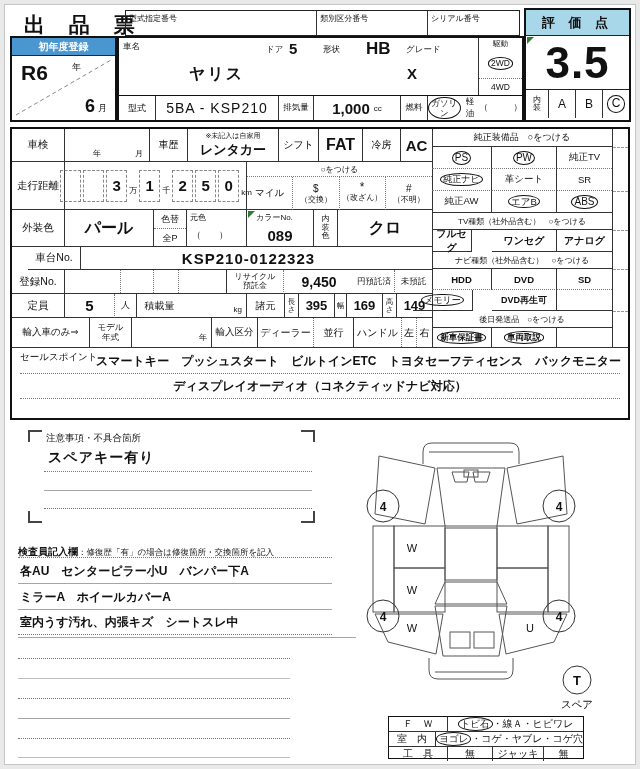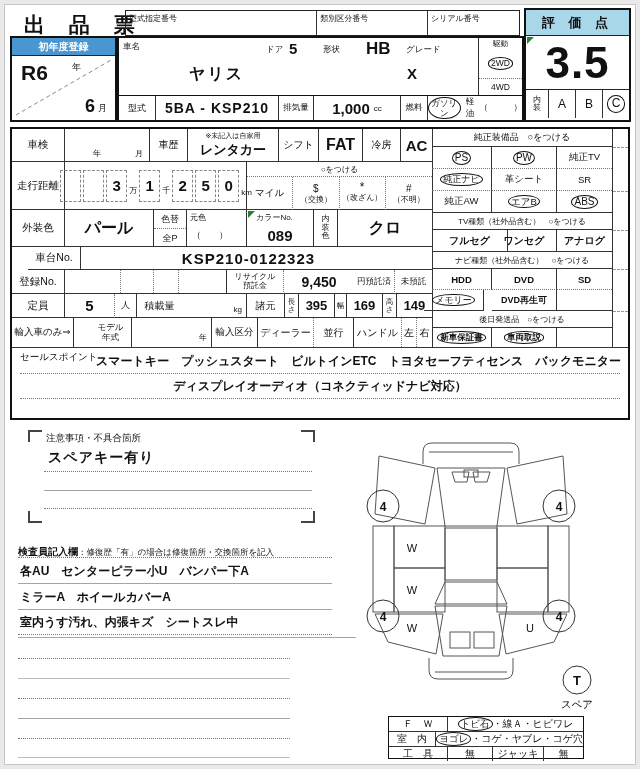--- a/index.html
+++ b/index.html
@@ -80,21 +80,21 @@
     <div class="abs" style="right:0;top:0;width:44px;height:57px;border-left:1px solid #333;display:flex;flex-direction:column;">
       <div class="c" style="height:11px;font-size:7.5px;">駆動</div>
       <div class="c" style="flex:1;">
           <span class="oval2" style="font-size:8.5px;">2WD</span>
         </div>
       <div class="c bbd" style="height:0;"></div>
       <div class="c" style="height:16px;font-size:8.5px;">4WD</div>
     </div>
     <div class="abs" style="left:0;top:57px;width:403px;height:25px;border-top:1.5px solid #111;display:flex;">
       <div class="c br" style="width:36px;font-size:9px;">型式</div>
-      <div class="c br" style="width:122px;font-size:14px;font-weight:700;letter-spacing:1px;">5BA - KSP210</div>
+      <div class="c br" style="width:122px;font-size:14px;font-weight:400;letter-spacing:1px;">5BA - KSP210</div>
       <div class="c br" style="width:34px;font-size:8.5px;">排気量</div>
       <div class="c br" style="width:86px;gap:4px;">
         <span style="font-size:15px;font-weight:600;">1,000</span>
         <span style="font-size:8px;">cc</span>
       </div>
       <div class="c br" style="width:26px;font-size:8.5px;">燃料</div>
       <div class="c" style="flex:1;gap:3px;">
         <span class="oval2" style="font-size:8.5px;">ガソリン</span>
         <span style="font-size:8.5px;">軽油</span>
         <span style="font-size:8.5px;">（　　　）</span>
@@ -201,21 +201,21 @@
         <span class="vtx" style="font-size:7.5px;">長さ</span>
       </div>
     <div class="abs c br bb" style="left:287px;top:165px;width:36px;height:24px;font-size:13px;font-weight:600;">395</div>
     <div class="abs c br bb" style="left:323px;top:165px;width:12px;height:24px;font-size:7.5px;">幅</div>
     <div class="abs c br bb" style="left:335px;top:165px;width:36px;height:24px;font-size:13px;font-weight:600;">169</div>
     <div class="abs c br bb" style="left:371px;top:165px;width:14px;height:24px;">
         <span class="vtx" style="font-size:7.5px;">高さ</span>
       </div>
     <div class="abs c bb" style="left:385px;top:165px;width:35px;height:24px;font-size:13px;font-weight:600;">149</div>
 
-    <div class="abs c br" style="left:0;top:189px;width:62px;height:29px;font-size:9.5px;">輸入車のみ⇒</div>
+    <div class="abs c br" style="left:0;top:189px;width:78px;height:29px;font-size:9.5px;">輸入車のみ⇒</div>
     <div class="abs col br" style="left:78px;top:189px;width:42px;height:29px;line-height:1.1;">
       <span style="font-size:8.5px;">モデル</span>
         <span style="font-size:8.5px;">年式</span>
     </div>
     <div class="abs br" style="left:120px;top:189px;width:80px;height:29px;">
       <span class="abs" style="right:4px;bottom:4px;font-size:8px;">年</span>
     </div>
     <div class="abs c br" style="left:200px;top:189px;width:46px;height:29px;font-size:9.5px;">輸入区分</div>
     <div class="abs c brd" style="left:246px;top:189px;width:56px;height:29px;font-size:10px;">ディーラー</div>
     <div class="abs c br" style="left:302px;top:189px;width:40px;height:29px;font-size:10px;">並行</div>
@@ -250,29 +250,29 @@
 
     <div class="abs c br bb" style="left:420px;top:62px;width:60px;height:22px;font-size:9.5px;">純正AW</div>
     <div class="abs c br bb" style="left:480px;top:62px;width:65px;height:22px;">
         <span class="oval2" style="font-size:9.5px;">エアB</span>
       </div>
     <div class="abs c bb" style="left:545px;top:62px;width:55px;height:22px;">
         <span class="oval2" style="font-size:10px;">ABS</span>
       </div>
 
     <div class="abs c bb" style="left:420px;top:84px;width:180px;height:17px;font-size:8px;">TV種類（社外品含む）　○をつける</div>
-    <div class="abs c br bb" style="left:420px;top:101px;width:76px;height:22px;font-size:10px;font-weight:600;">フルセグ</div>
+    <div class="abs c br bb" style="left:420px;top:101px;width:40px;height:22px;font-size:10px;font-weight:600;">フルセグ</div>
     <div class="abs c br bb" style="left:480px;top:101px;width:65px;height:22px;font-size:10px;font-weight:600;">ワンセグ</div>
     <div class="abs c bb" style="left:545px;top:101px;width:55px;height:22px;font-size:10px;font-weight:600;">アナログ</div>
 
     <div class="abs c bb" style="left:420px;top:123px;width:180px;height:17px;font-size:8px;">ナビ種類（社外品含む）　○をつける</div>
     <div class="abs c br bbd" style="left:420px;top:140px;width:60px;height:21px;font-size:9.5px;font-weight:600;">HDD</div>
     <div class="abs c br bbd" style="left:480px;top:140px;width:65px;height:21px;font-size:9.5px;font-weight:600;">DVD</div>
     <div class="abs c bbd" style="left:545px;top:140px;width:55px;height:21px;font-size:9.5px;font-weight:600;">SD</div>
-    <div class="abs c br bb" style="left:412px;top:161px;width:60px;height:21px;">
+    <div class="abs c br bb" style="left:401px;top:161px;width:60px;height:21px;">
         <span class="oval2" style="font-size:9px;">メモリー</span>
       </div>
     <div class="abs c br bb" style="left:480px;top:161px;width:65px;height:21px;font-size:9px;font-weight:600;">DVD再生可</div>
     <div class="abs c bb" style="left:545px;top:161px;width:55px;height:21px;"></div>
 
     <div class="abs c bb" style="left:420px;top:182px;width:180px;height:17px;font-size:8px;">後日発送品　○をつける</div>
     <div class="abs c br" style="left:420px;top:199px;width:60px;height:19px;">
         <span class="oval2" style="font-size:8.5px;font-weight:600;">新車保証書</span>
       </div>
     <div class="abs c br" style="left:480px;top:199px;width:65px;height:19px;">

